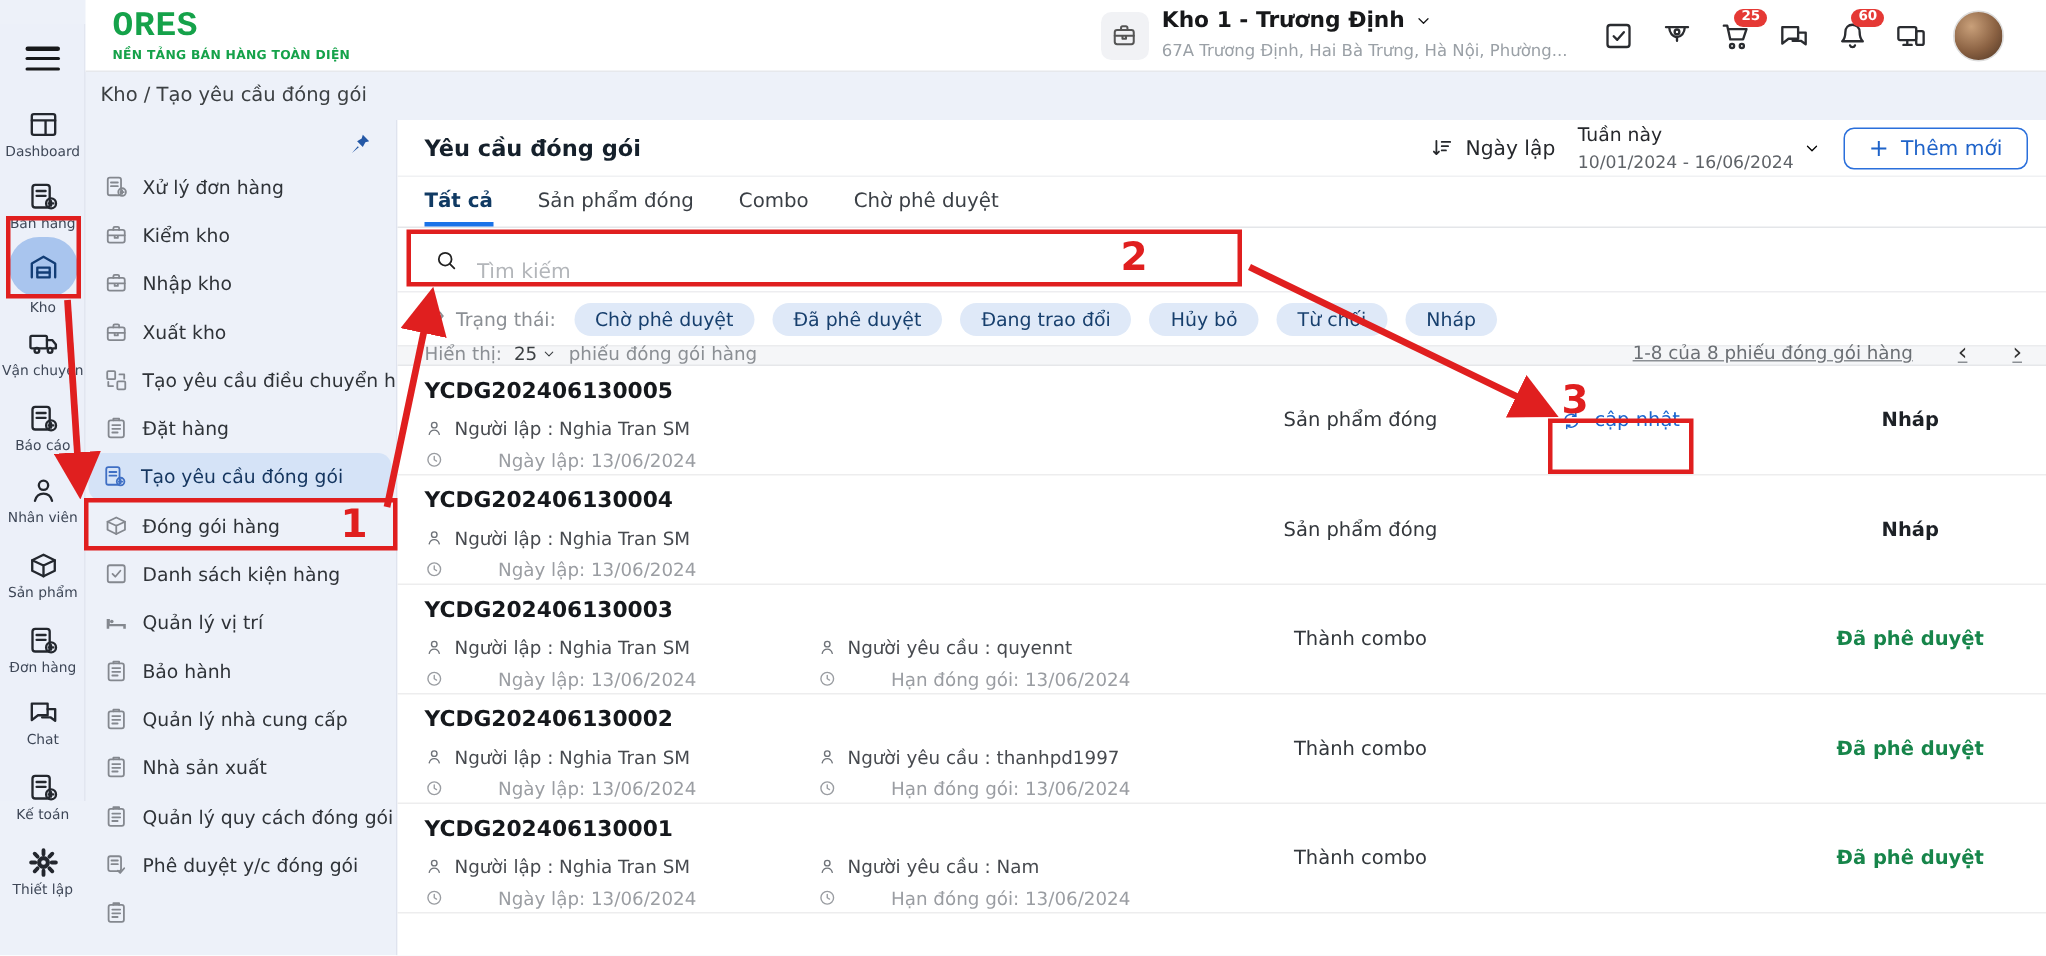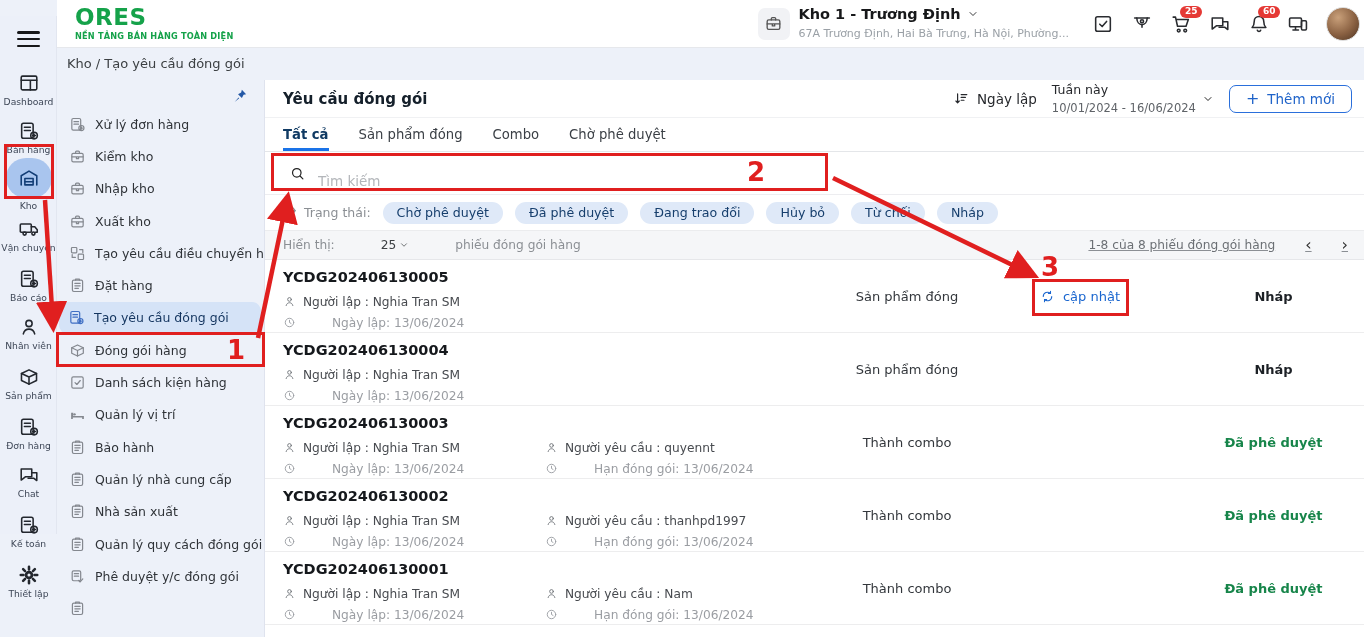--- a/index.html
+++ b/index.html
@@ -4,23 +4,23 @@
 <style>
   * { margin:0; padding:0; box-sizing:border-box; }
   body { background:#fff; font-family:"DejaVu Sans","Liberation Sans",sans-serif; }
   .stage { position:relative; width:1364px; height:637px; background:#edf1f9; overflow:hidden; }
 
   svg.ic { fill:none; stroke:currentColor; stroke-width:1.7; stroke-linecap:round; stroke-linejoin:round; display:block; }
 
   
   .topbar { position:absolute; left:57px; top:0; width:1307px; height:48px; background:#fff; border-bottom:1px solid #e6e8ec; display:flex; align-items:center; }
   .logo-block { margin-left:18px; }
-  .logo { color:#15a24a; font-size:23px; font-weight:800; letter-spacing:.5px; line-height:1; }
+  .logo { color:#15a24a; font-size:23px; font-weight:800; letter-spacing:.5px; line-height:1;font-family:Liberation Mono, monospace; }
   .tagline { color:#15a24a; font-size:8.2px; font-weight:700; margin-top:2px; letter-spacing:.2px; }
-  .top-right { margin-left:auto; display:flex; align-items:center; gap:17px; padding-right:4px; height:48px; }
+  .top-right { margin-left:auto; display:flex; align-items:center; gap:17px; padding-right:28px; height:48px; }
   .wh-sel { display:flex; align-items:center; gap:9px; margin-right:6px; cursor:pointer; }
   .wh-ic { width:32px; height:32px; background:#f1f2f5; border-radius:7px; display:flex; align-items:center; justify-content:center; color:#555; }
   .wh-name { font-size:14.5px; font-weight:700; color:#17181a; display:flex; align-items:center; gap:6px; white-space:nowrap; }
   .wh-addr { font-size:11px; color:#9aa0a6; max-width:255px; white-space:nowrap; overflow:hidden; text-overflow:ellipsis; }
   .tico { position:relative; color:#2a2c30; width:22px; height:22px; }
   .badge { position:absolute; top:-7px; right:-10px; background:#e53935; color:#fff; font-size:9px; font-weight:700; border-radius:9px; padding:1.5px 4.5px; line-height:1.1; }
   .avatar { width:34px; height:34px; border-radius:50%; background:radial-gradient(circle at 35% 30%, #c9a07a 0%, #8a6142 55%, #4c3322 100%); border:1px solid #ddd; }
 
   
   .iconbar { position:absolute; left:0; top:16px; width:57px; height:518px; background:#ecf0f9; border-right:1px solid #e2e6f0; }
@@ -55,21 +55,21 @@
   .tab.act { color:#103a63; font-weight:700; border-bottom-color:#1a73e8; }
   .msearch { height:43px; display:flex; align-items:center; border-bottom:1px solid #ededf0; }
   .sbox { display:flex; align-items:center; gap:12px; padding-left:24px; width:560px; }
   .sbox input { border:none; outline:none; font-size:13.5px; color:#333; width:480px; font-family:inherit; background:transparent;margin-top:15px; }
   .sbox input::placeholder { color:#b3b6ba; }
   .sright { margin-left:auto; display:flex; align-items:center; gap:12px; padding-right:16px; color:#2b2e33; }
   .sdrop { font-size:13px; color:#33373c; display:flex; align-items:center; gap:8px; cursor:pointer; }
   .mchips { height:35px; display:flex; align-items:center; gap:12px; padding-left:18px; }
   .flab { display:flex; align-items:center; gap:6px; font-size:12.5px; color:#8b8f94; }
   .chip { background:#dfe9f8; color:#173f6d; font-size:12.6px; padding:3.5px 14px; border-radius:14px; cursor:pointer; white-space:nowrap; }
-  .mbar { height:30px; background:#f5f6f8; border-top:1px solid #ebecee; border-bottom:1px solid #e6e7ea; display:flex; align-items:center; padding:0 16px 0 18px; font-size:12.2px; color:#8b8f94;gap:38px; }
+  .mbar { height:14px; background:#f5f6f8; border-top:1px solid #ebecee; border-bottom:1px solid #e6e7ea; display:flex; align-items:flex-end; padding:0 16px 0 18px; font-size:12.2px; color:#8b8f94; }
   .mbar .cnt { color:#3c4043; display:flex; align-items:center; gap:3px; margin:0 8px; cursor:pointer; }
   .mbar .pag { margin-left:auto; display:flex; align-items:center; gap:30px;text-decoration:underline; }
   .pgtxt { color:#6b6f74; }
   .pgar { color:#333; font-size:16px; cursor:pointer; line-height:1; }
   .row { height:73px; border-bottom:1px solid #ededee; display:grid; grid-template-columns:262px 292px 140px 206px 1fr; padding-left:18px; }
   .c1,.c2 { padding-top:9px; }
   .code { font-size:14.5px; font-weight:700; color:#15181c; height:22px; }
   .csp { height:22px; }
   .meta { display:flex; align-items:center; gap:7px; height:21px; font-size:12.2px; white-space:nowrap; }
   .meta.dark { color:#474a4f; }

